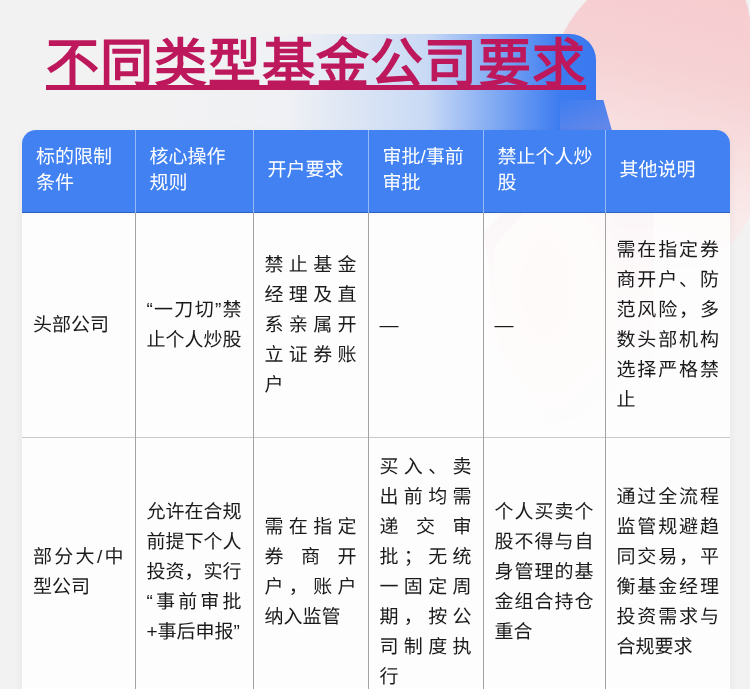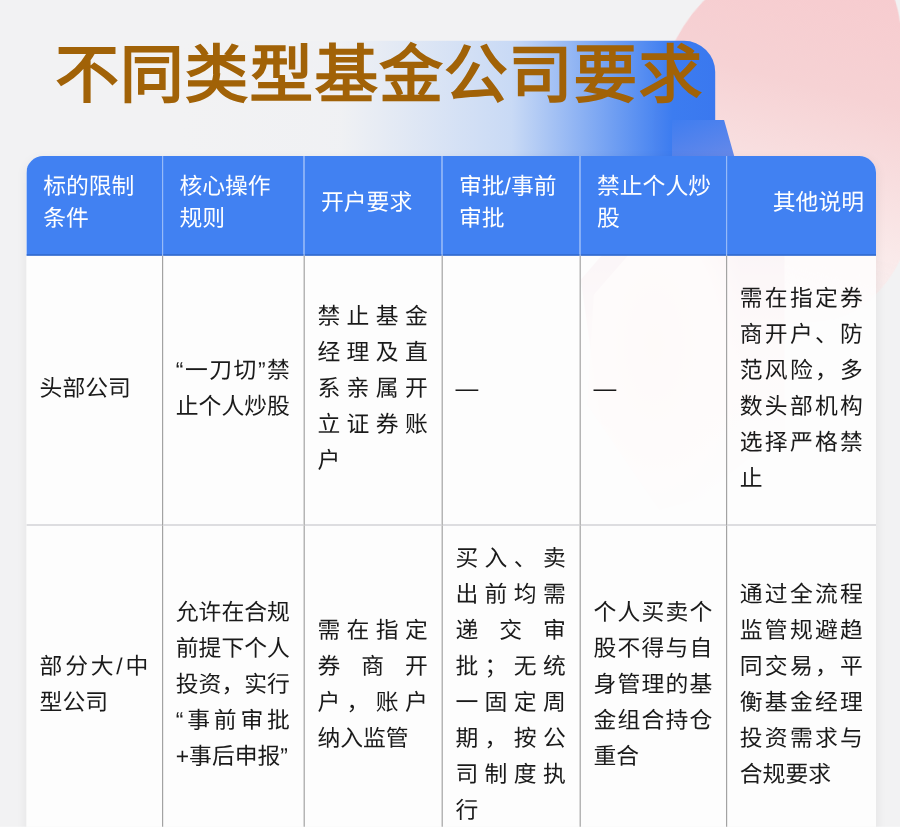--- a/index.html
+++ b/index.html
@@ -77,24 +77,25 @@
   }
 
   
   .title {
     position: absolute;
     top: 32px;
     left: 46px;
     font-size: 53px;
     line-height: 64px;
     font-weight: bold;
-    color: #a16207;
+    color: #be185d;
     letter-spacing: 1px;
     white-space: nowrap;
     z-index: 3;
+    text-decoration: underline;
   }
 
   
   .table-wrap {
     position: absolute;
     top: 130px;
     left: 22px;
     width: 708px;
     border-radius: 14px;
     background: rgba(255, 255, 255, 0.80);
@@ -112,21 +113,21 @@
     color: #ffffff;
     font-size: 19px;
     line-height: 26px;
     font-weight: normal;
     text-align: left;
     vertical-align: middle;
     padding: 14px 10px 16px 14px;
     border-right: 1px solid rgba(255,255,255,0.45);
     height: 52px;
   }
-  table.req-table th:last-child { border-right: none; text-align: right; }
+  table.req-table th:last-child { border-right: none; }
 
   table.req-table td {
     font-size: 19px;
     line-height: 30px;
     color: #1a1a1a;
     vertical-align: middle;
     padding: 14px 11px;
     border-right: 1px solid #a3a3a3;
     border-top: 1px solid #c9c9cd;
     text-align: justify;

